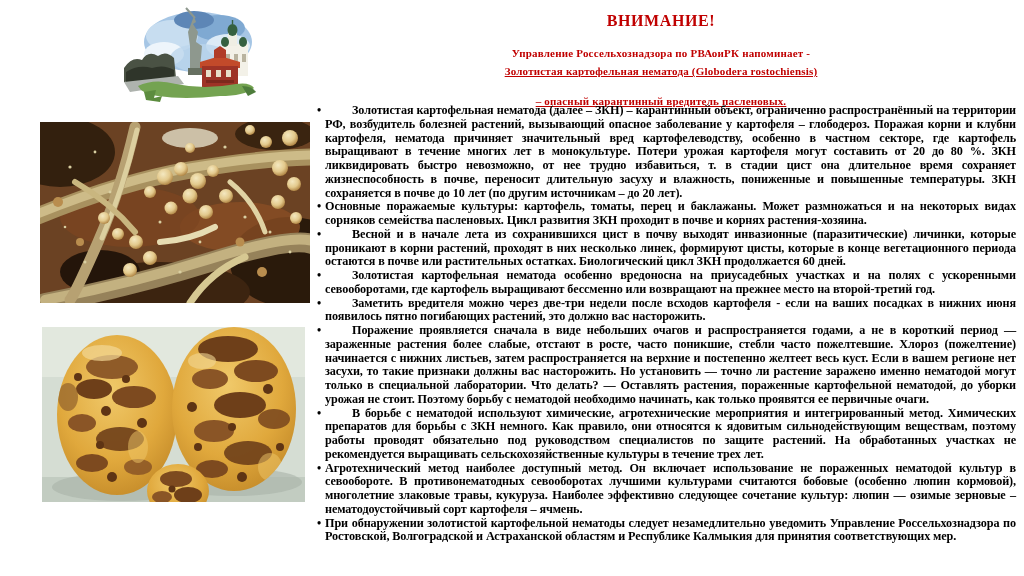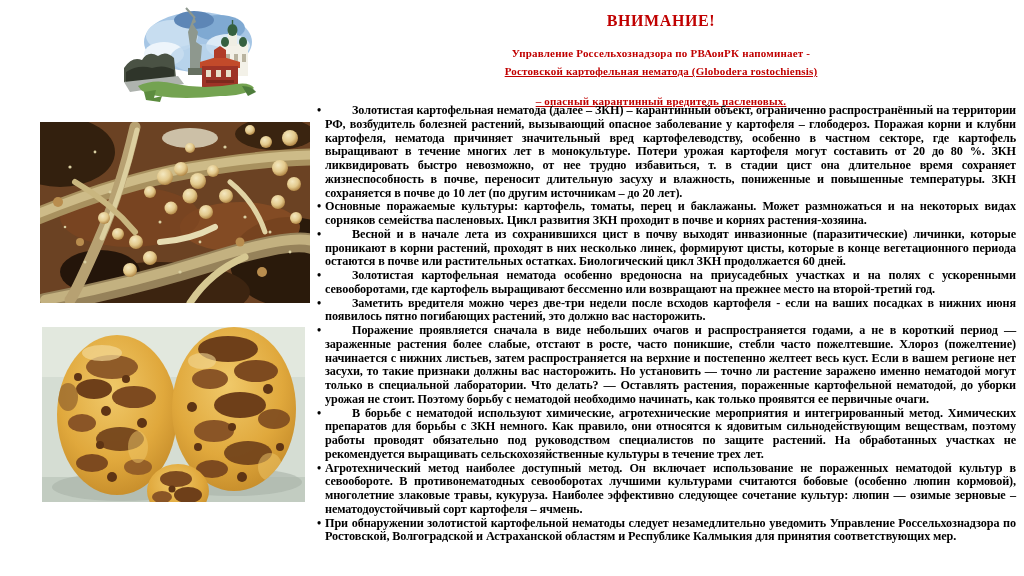--- a/index.html
+++ b/index.html
@@ -89,21 +89,21 @@
         <path d="M14,80 Q30,72 52,78 Q80,84 112,78 Q126,76 130,82 Q120,90 96,90 Q60,94 34,90 Q18,88 14,80 Z" fill="#74a351"></path>
         <path d="M20,86 L32,84 L30,92 L38,90 L36,96 L22,94 Z" fill="#5c8c3f"></path>
         <path d="M118,80 Q128,80 132,86 L124,90 Z" fill="#4e7d3c"></path>
       </g>
     </svg>
   </div>
 
   <div class="header">
     <div class="attention">ВНИМАНИЕ!</div>
     <div class="h-line">Управление Россельхознадзора по РВАоиРК напоминает -</div>
-    <div class="h-line u">Ростовской картофельная нематода (Globodera rostochiensis)</div>
+    <div class="h-line u">Золотистая картофельная нематода (Globodera rostochiensis)</div>
     <div class="h-line u gap-top">– опасный карантинный вредитель пасленовых.</div>
   </div>
 
   <figure class="photo photo-cysts" style="margin:0;">
     <svg viewBox="0 0 270 181" preserveAspectRatio="none">
       <defs>
         <radialGradient id="cyst" cx="38%" cy="32%" r="75%">
           <stop offset="0%" stop-color="#f6ead F"></stop>
         </radialGradient>
         <radialGradient id="cystG" cx="38%" cy="32%" r="75%">

